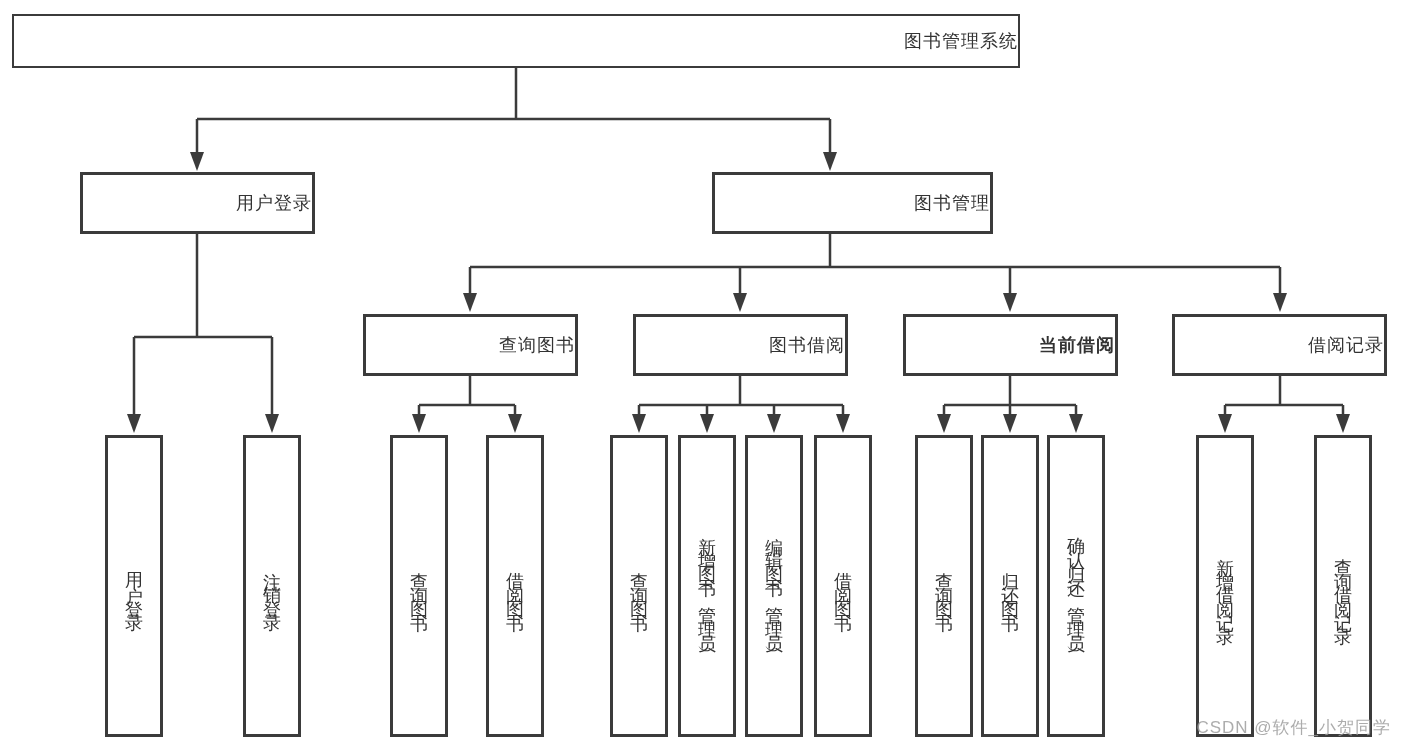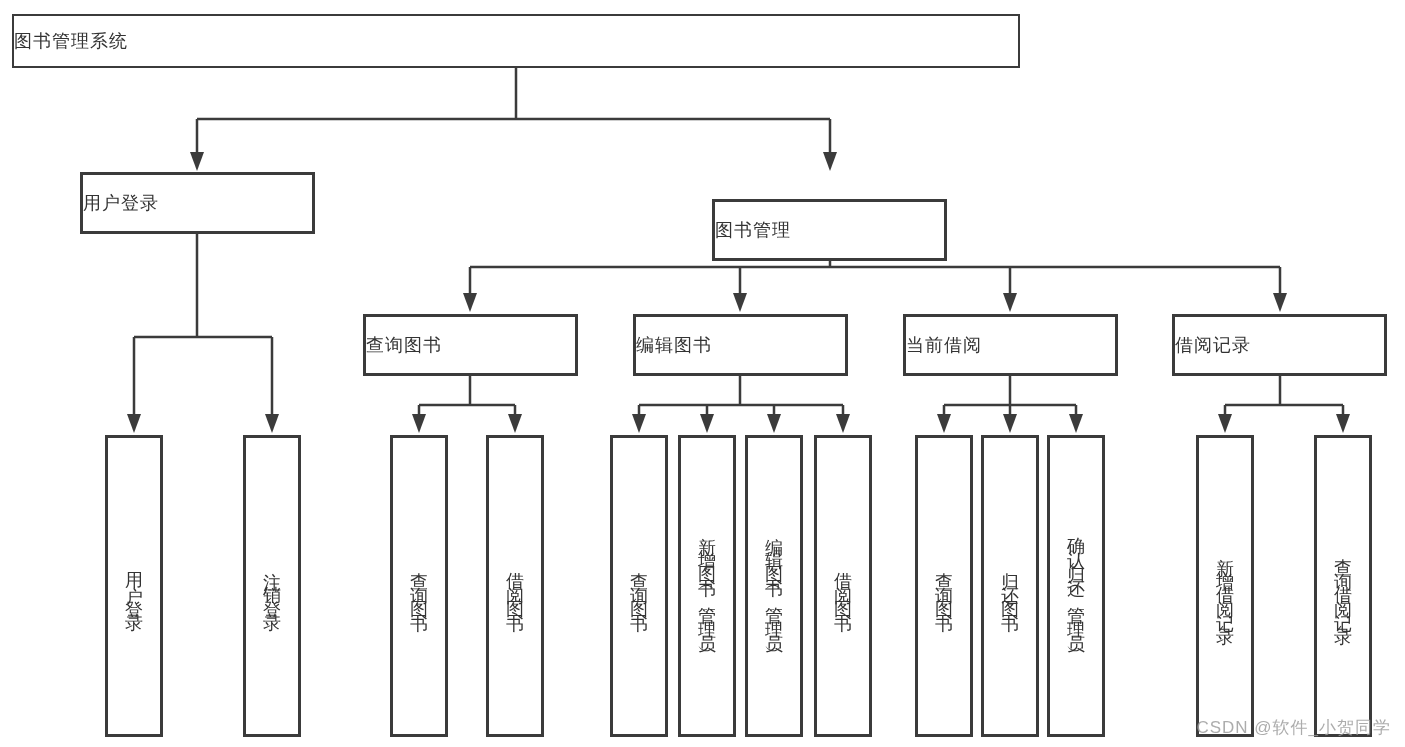--- a/index.html
+++ b/index.html
@@ -24,21 +24,21 @@
     height: 747px;
     pointer-events: none;
   }
   .node {
     position: absolute;
     box-sizing: border-box;
     background: #ffffff;
     border: 3px solid #3b3b3b;
     display: flex;
     align-items: center;
-    justify-content: flex-start;
+    justify-content: flex-end;
     font-size: 18px;
     letter-spacing: 1px;
     color: #333333;
   }
   .node.root {
     border-width: 2px;
   }
   .leaf {
     position: absolute;
     box-sizing: border-box;
@@ -123,31 +123,31 @@
     </g>
   </svg>
 
   <div class="node root" style="left:12px; top:14px; width:1008px; height:54px;">
     <span>图书管理系统</span>
   </div>
 
   <div class="node" style="left:80px; top:172px; width:235px; height:62px;">
     <span>用户登录</span>
   </div>
-  <div class="node" style="left:712px; top:172px; width:235px; height:62px;margin-top:27px;">
+  <div class="node" style="left:712px; top:172px; width:281px; height:62px;">
     <span>图书管理</span>
   </div>
 
   <div class="node" style="left:363px; top:314px; width:215px; height:62px;">
     <span>查询图书</span>
   </div>
   <div class="node" style="left:633px; top:314px; width:215px; height:62px;">
-    <span>编辑图书</span>
+    <span>图书借阅</span>
   </div>
-  <div class="node" style="left:903px; top:314px; width:215px; height:62px;">
+  <div class="node" style="left:903px; top:314px; width:215px; height:62px;font-weight:bold;">
     <span>当前借阅</span>
   </div>
   <div class="node" style="left:1172px; top:314px; width:215px; height:62px;">
     <span>借阅记录</span>
   </div>
 
   <div class="leaf" style="left:105px;">
     <span class="vtext">用户登录</span>
   </div>
   <div class="leaf" style="left:243px;">

